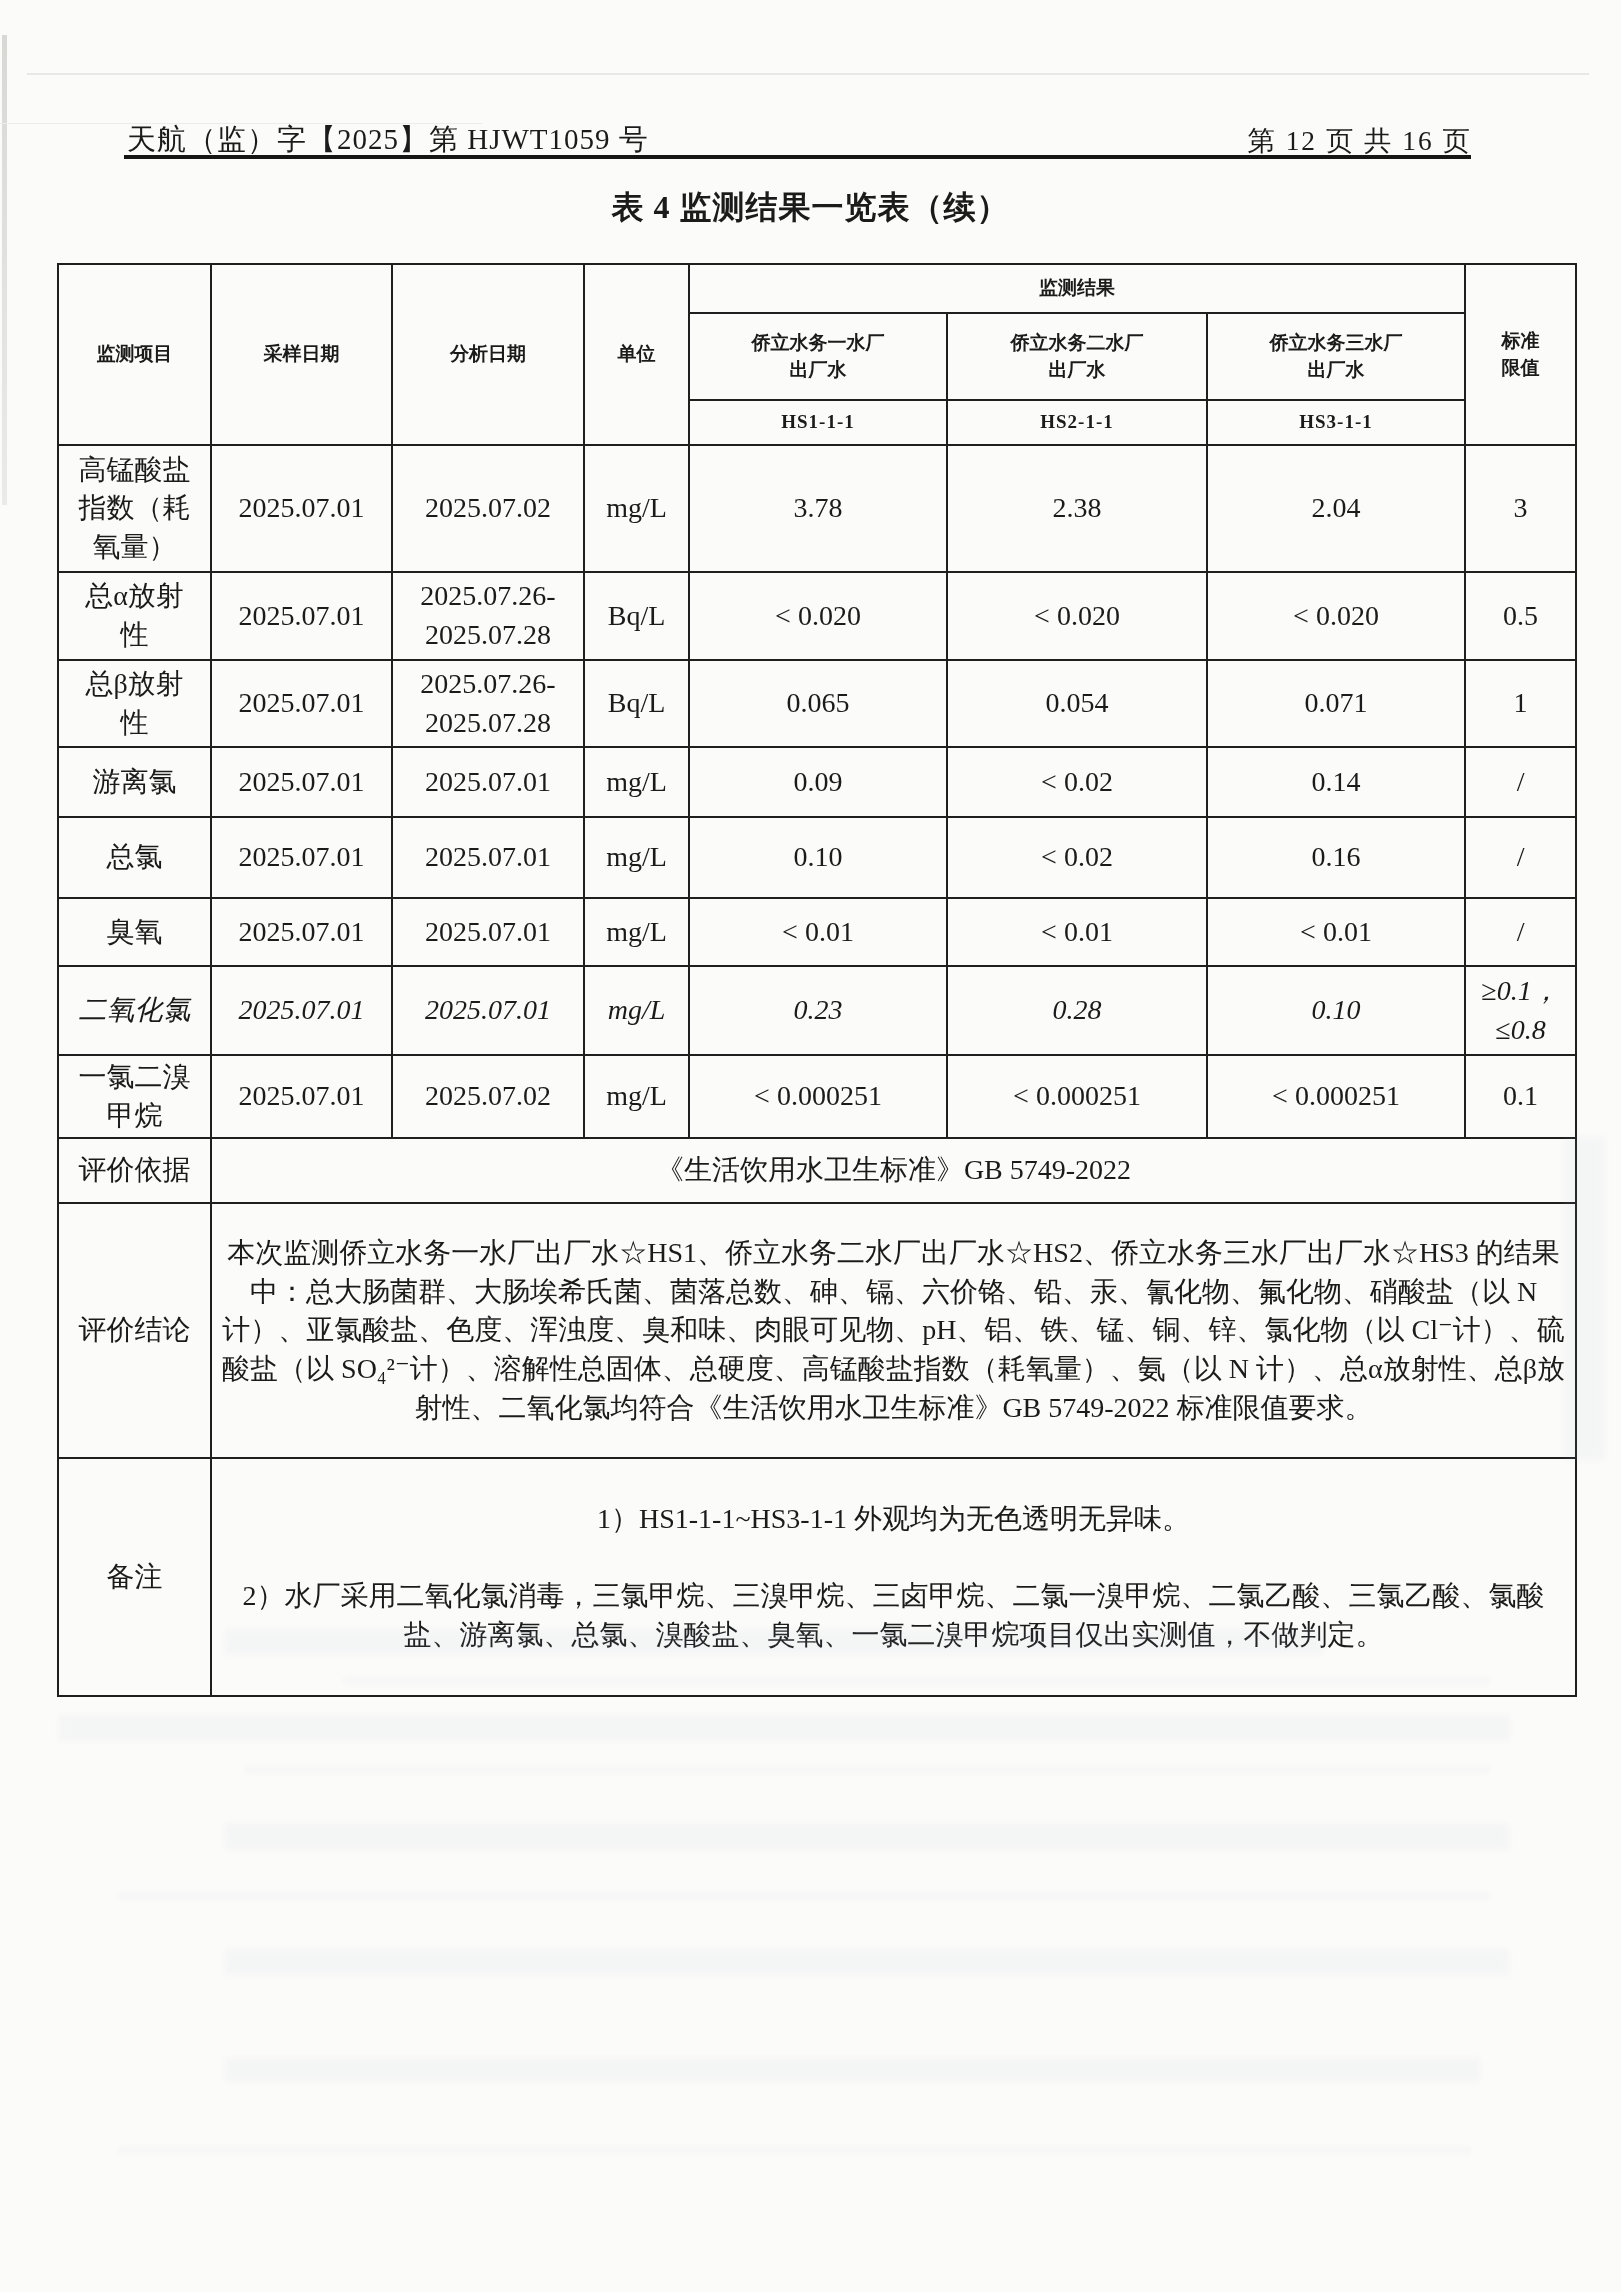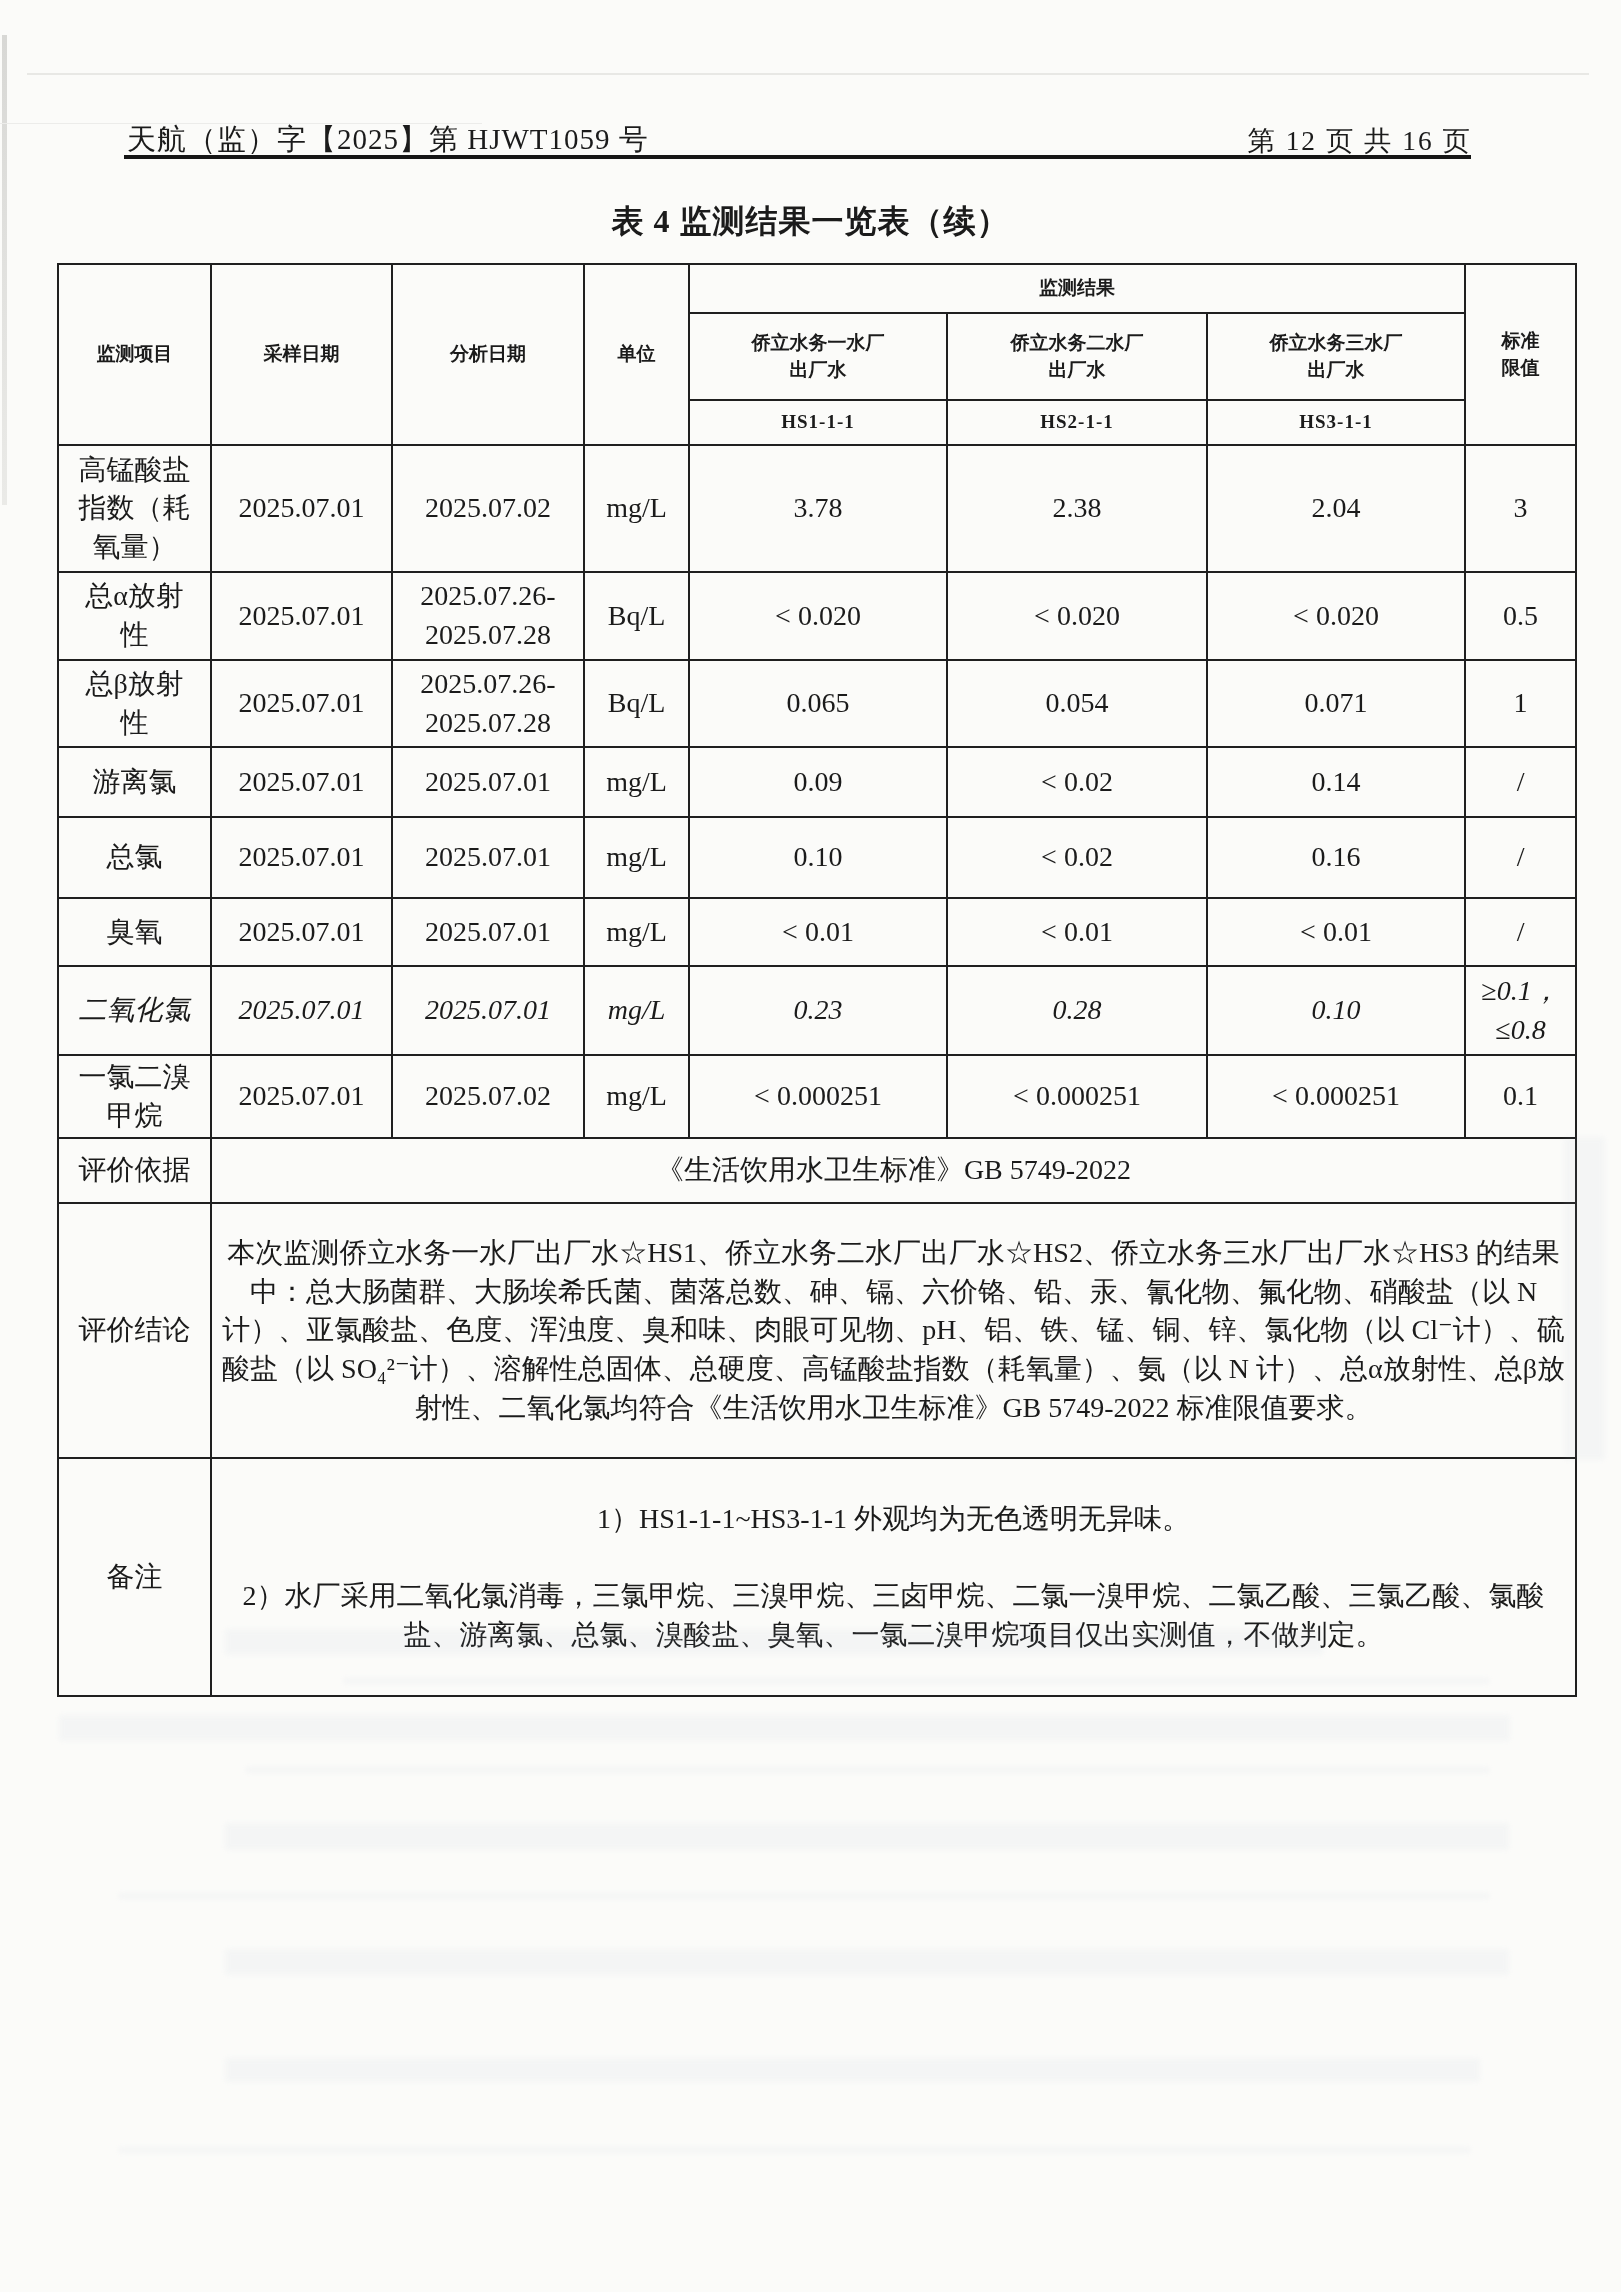--- a/index.html
+++ b/index.html
@@ -21,21 +21,21 @@
     background: linear-gradient(#cfcfcc, #e6e6e3); opacity: .8; }
   .scan-line-top { position: absolute; left: 27.4px; top: 73px; width: 1562px; height: 2px; background: #e8e8e5; }
   .scan-line-mid { position: absolute; left: 0; top: 123px; width: 482px; height: 1px; background: #ececе9; background: #ececea; }
   .smudge { position: absolute; background: #9fb0c6; opacity: .07; filter: blur(2.9px); border-radius: 2.9px; }
 
   
   .doc-header-left  { position: absolute; left: 127px; top: 120px; font-size: 29px; letter-spacing: 1px; white-space: nowrap; }
   .doc-header-right { position: absolute; right: 149px; top: 123px; font-size: 27.4px; letter-spacing: 2px; white-space: nowrap; }
   .header-rule { position: absolute; left: 124px; top: 155px; width: 1347px; height: 3.9px; background: #161616; }
 
-  .table-title { position: absolute; left: 0; top: 200px; width: 100%; text-align: center;
+  .table-title { position: absolute; left: 0; top: 186px; width: 100%; text-align: center;
     font-size: 32px; font-weight: 600; letter-spacing: 1px; }
 
   
   .report-table {
     position: absolute; left: 57px; top: 263px; width: 1517px;
     border-collapse: collapse; table-layout: fixed;
     border: 2.9px solid #161616;
   }
   .report-table th, .report-table td {
     border: 2px solid #1f1f1f;

